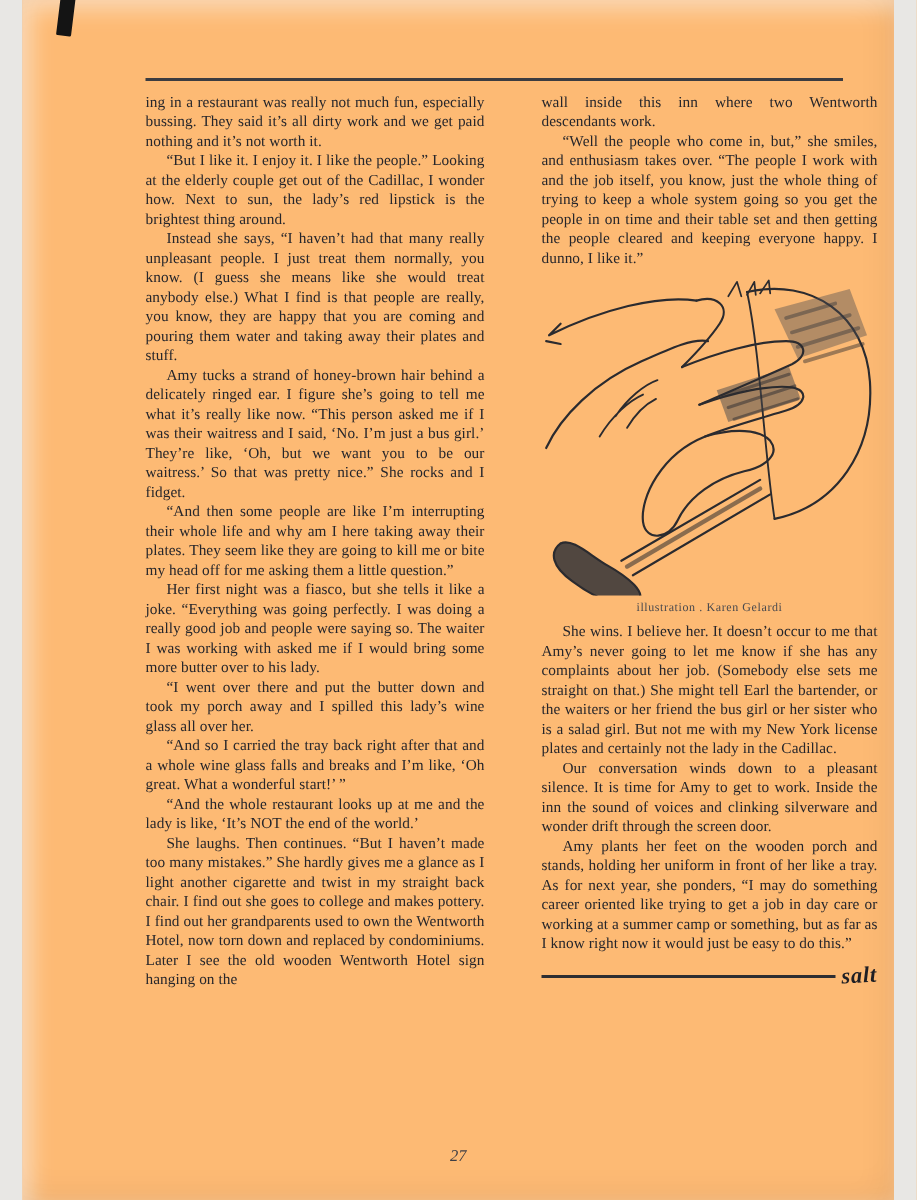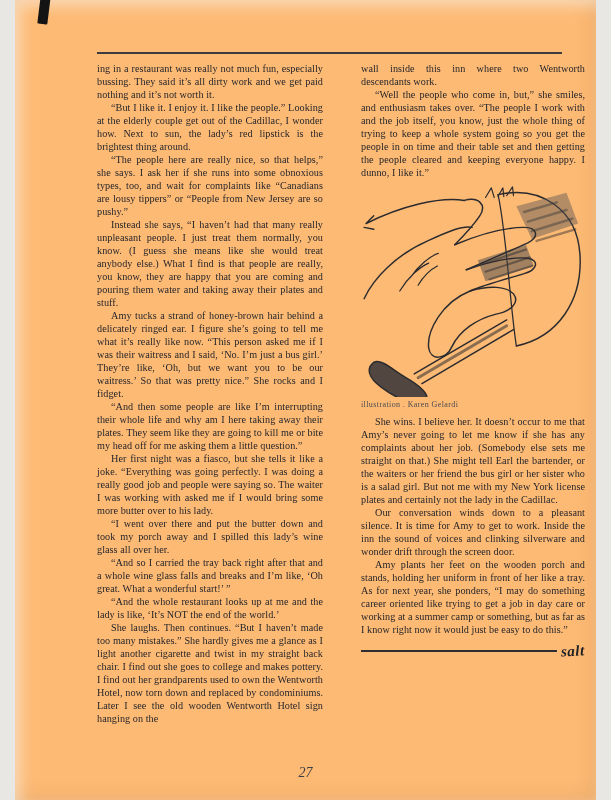--- a/index.html
+++ b/index.html
@@ -27,48 +27,47 @@
     letter-spacing:0.05px;
   }
   .col-left{left:82px;}
   .col-right{left:322px;width:224px;margin-left:24px;}
   .col p{margin:0;text-indent:14px;}
   .cont p:first-child{text-indent:0;}
   .illustration-block{margin:6px 0 4px 0;text-align:center;}
   .illustration-block svg{display:block;margin:0 auto;}
   .caption{
     font-size:8px;letter-spacing:0.4px;color:#4a4a4e;
-    text-align:left;text-indent:0 !important;margin-top:1px !important;
+    text-align:center;text-indent:0 !important;margin-top:1px !important;
   }
   .signoff-row{
     display:flex;align-items:center;margin-top:9px;
   }
   .signoff-line{flex:1;height:1.6px;background:#2e2e32;margin-right:4px;}
   .signoff-text{
     font-style:italic;font-weight:bold;font-size:15px;line-height:12px;
     transform:rotate(-3deg);letter-spacing:0.5px;color:#1f1f24;
   }
   .page-number{
     position:absolute;left:0;right:0;top:765px;text-align:center;
-    font-size:14px;color:#3e3e44;font-style:italic;
+    font-size:11px;color:#3e3e44;font-style:italic;
   }
   .sketch{stroke:#2b2b2f;fill:none;stroke-linecap:round;stroke-linejoin:round;}
 </style>
 </head>
 <body>
 
 <div class="page">
 
   <div class="scan-mark"></div>
   <div class="top-rule"></div>
 
   <div class="col col-left cont">
       <p>ing in a restaurant was really not much fun, especially bussing. They said it’s all dirty work and we get paid nothing and it’s not worth it.</p>
       <p>“But I like it. I enjoy it. I like the people.” Looking at the elderly couple get out of the Cadillac, I wonder how. Next to sun, the lady’s red lipstick is the brightest thing around.</p>
-      <p>“The people here are really nice, so that helps,” she says. I ask her if she runs into some obnoxious types, too, and wait for complaints like “Canadians are lousy tippers” or “People from New Jersey are so pushy.”</p>
       <p>Instead she says, “I haven’t had that many really unpleasant people. I just treat them normally, you know. (I guess she means like she would treat anybody else.) What I find is that people are really, you know, they are happy that you are coming and pouring them water and taking away their plates and stuff.</p>
       <p>Amy tucks a strand of honey-brown hair behind a delicately ringed ear. I figure she’s going to tell me what it’s really like now. “This person asked me if I was their waitress and I said, ‘No. I’m just a bus girl.’ They’re like, ‘Oh, but we want you to be our waitress.’ So that was pretty nice.” She rocks and I fidget.</p>
       <p>“And then some people are like I’m interrupting their whole life and why am I here taking away their plates. They seem like they are going to kill me or bite my head off for me asking them a little question.”</p>
       <p>Her first night was a fiasco, but she tells it like a joke. “Everything was going perfectly. I was doing a really good job and people were saying so. The waiter I was working with asked me if I would bring some more butter over to his lady.</p>
       <p>“I went over there and put the butter down and took my porch away and I spilled this lady’s wine glass all over her.</p>
       <p>“And so I carried the tray back right after that and a whole wine glass falls and breaks and I’m like, ‘Oh great. What a wonderful start!’ ”</p>
       <p>“And the whole restaurant looks up at me and the lady is like, ‘It’s NOT the end of the world.’</p>
       <p>She laughs. Then continues. “But I haven’t made too many mistakes.” She hardly gives me a glance as I light another cigarette and twist in my straight back chair. I find out she goes to college and makes pottery. I find out her grandparents used to own the Wentworth Hotel, now torn down and replaced by condominiums. Later I see the old wooden Wentworth Hotel sign hanging on the</p>
     </div>
 

